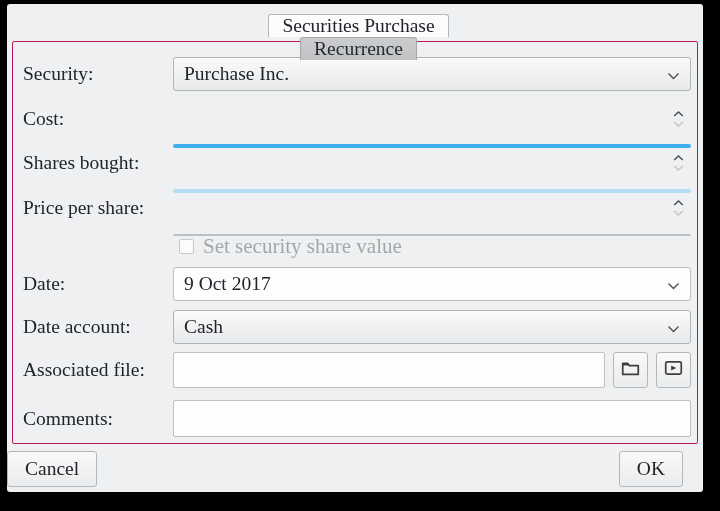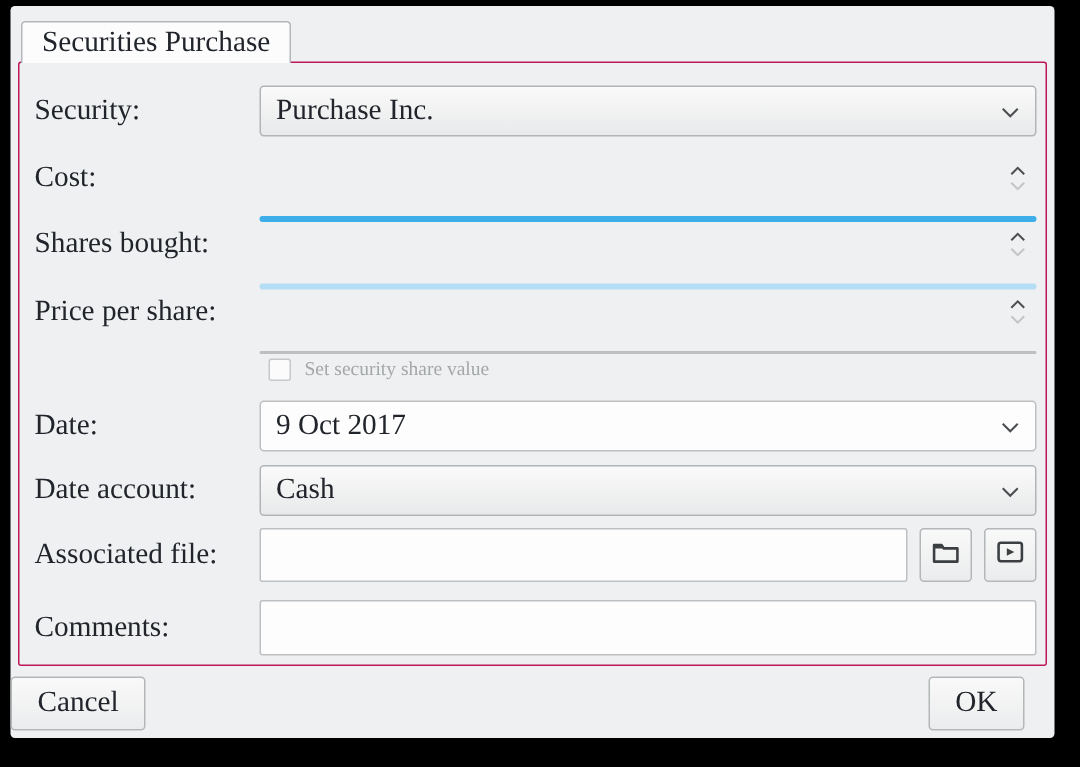--- a/index.html
+++ b/index.html
@@ -10,21 +10,21 @@
   }
   .stage{position:relative;width:720px;height:511px;background:#000;}
   .window{
     position:absolute;left:7px;top:4px;width:696px;height:488px;
     background:#eff0f1;border-radius:3px;box-sizing:border-box;
     padding-top:10px;
   }
   
   .tabbar{
     display:flex;align-items:center;padding-left:7px;
-    position:relative;z-index:2;margin-bottom:-1px;height:28px;
+    position:relative;z-index:2;margin-bottom:-1px;height:28px;flex-direction:column;
   }
   .tab{
     box-sizing:border-box;display:flex;align-items:center;
     padding:0 13px;font-size:19.5px;white-space:nowrap;
     border-radius:3px 3px 0 0;cursor:default;
   }
   .tab.active{
     height:28px;background:#fcfcfc;border:1px solid #b4b7b9;border-bottom:none;
   }
   .tab.inactive{
@@ -66,21 +66,21 @@
     position:absolute;right:7px;top:50%;transform:translateY(-50%);
     display:flex;flex-direction:column;gap:3px;align-items:center;
   }
   .spin-buttons svg{display:block;}
   
   .check-row{margin-left:156px;display:flex;align-items:center;}
   .checkbox{
     appearance:none;-webkit-appearance:none;width:15px;height:15px;margin:0 9px 0 0;
     border:1px solid #c6c8c9;background:#fbfbfb;border-radius:2px;
   }
-  .check-label{font-size:13px;color:#a4a7a9;}
+  .check-label{font-size:21px;color:#a4a7a9;}
   
   .text-input{
     flex:1;box-sizing:border-box;border:1px solid #bdc0c3;border-radius:2px;
     background:#fdfdfd;font:inherit;font-size:19px;padding:0 8px;color:#21252b;
     outline:none;min-width:0;
   }
   
   .mini-btn{
     width:35px;flex-shrink:0;display:flex;align-items:center;justify-content:center;
     background:linear-gradient(180deg,#f9f9f9,#ebeced);
@@ -106,20 +106,23 @@
 </head>
 <body>
 
 <div class="stage">
   <div class="window">
 
     <div class="tabbar">
       <div class="tab active">
         <span>Securities Purchase</span>
       </div>
+      <div class="tab inactive">
+        <span>Recurrence</span>
+      </div>
     </div>
 
     <div class="frame">
 
       <div class="row h34 mb9">
         <div class="row-label">Security:</div>
         <div class="fieldzone">
           <div class="combo">
             <span class="combo-text">Purchase Inc.</span>
             <span>

